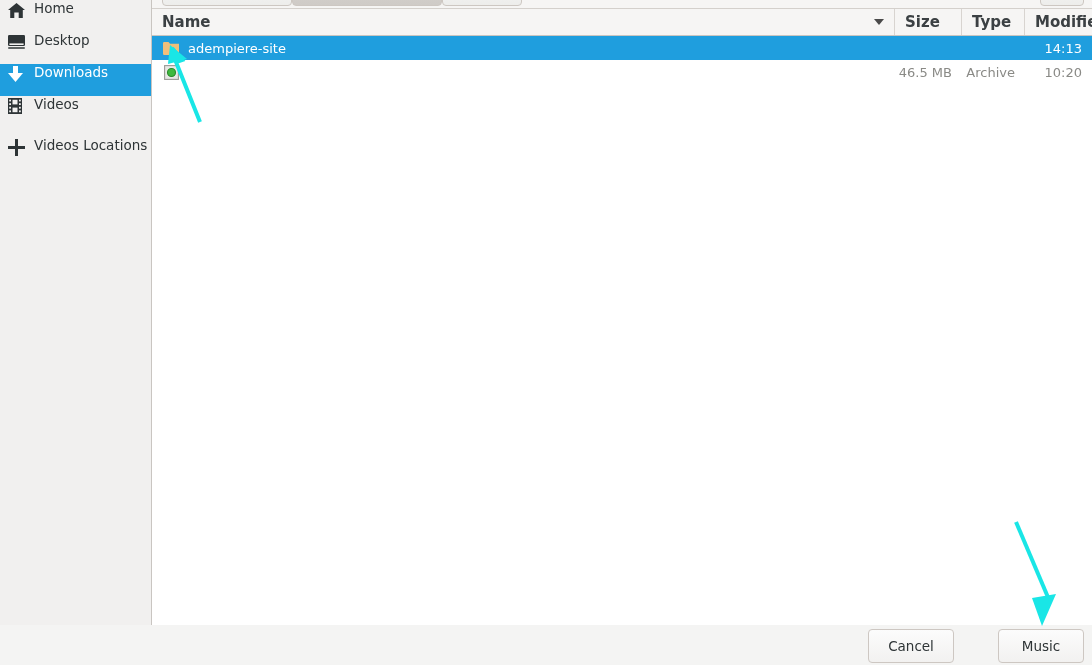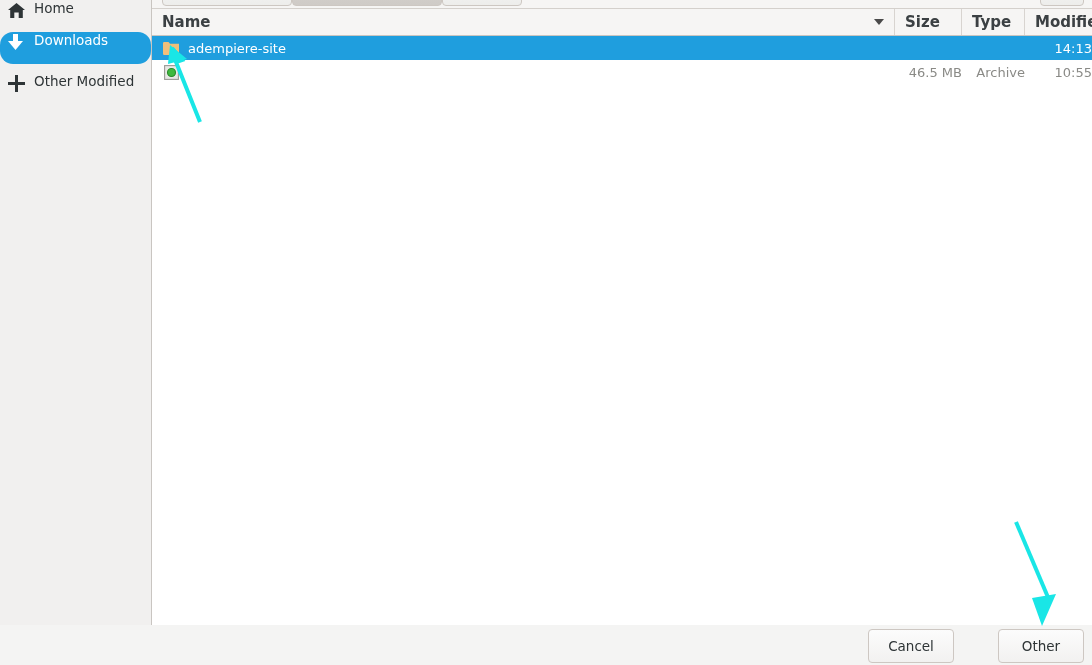--- a/index.html
+++ b/index.html
@@ -88,21 +88,20 @@
     color: #2e3436;
   }
   .side-item .side-label {
     font-size: 13.5px;
     color: #2e3436;
     white-space: nowrap;
     padding-left: 4px;
   }
   .side-item.selected {
     background: #1f9ede;
-    border-radius: 13px;
   }
   .side-item.selected .side-label { color: #ffffff; }
   .side-item.selected .side-icon { color: #ffffff; }
   .side-gap { height: 9px; }
   svg { display: block; }
 
   
   #filearea {
     position: absolute;
     left: 152px;
@@ -165,20 +164,21 @@
     overflow: hidden;
     white-space: nowrap;
   }
   .cell-name .row-icon {
     width: 18px; min-width: 18px; height: 16px;
     margin-right: 8px;
     display: flex; align-items: center; justify-content: center;
   }
   .cell-size, .cell-type, .cell-mod {
     box-sizing: border-box;
+    padding-right: 10px;
     text-align: right;
     white-space: nowrap;
     overflow: hidden;
     color: #8a8a86;
   }
   .cell-size { width: 67px; }
   .cell-type { width: 63px; }
   .cell-mod  { width: 67px; }
   .row.selected .cell-size,
   .row.selected .cell-type,
@@ -234,45 +234,73 @@
 
     <div class="side-item">
       <span class="side-icon">
         <svg width="17" height="15" viewBox="0 0 17 15">
             <path fill="currentColor" d="M8.5 0 0 7h2.2v8h4.1V9.4h4.4V15h4.1V7H17z"></path>
           </svg>
       </span>
       <span class="side-label">Home</span>
     </div>
 
+    <div class="side-item">
+      <span class="side-icon">
+        <svg width="17" height="14" viewBox="0 0 17 14">
+            <rect x="0" y="0" width="17" height="11" rx="1.2" fill="currentColor"></rect>
+            <rect x="1.4" y="8.4" width="14.2" height="1.6" fill="#f1f0ef"></rect>
+            <rect x="0" y="12.2" width="17" height="1.6" rx="0.8" fill="currentColor"></rect>
+          </svg>
+      </span>
+      <span class="side-label">Desktop</span>
+    </div>
 
 
     <div class="side-item selected">
       <span class="side-icon">
         <svg width="15" height="17" viewBox="0 0 15 17">
             <rect x="5" y="0" width="5" height="8" fill="currentColor"></rect>
             <path fill="currentColor" d="M0 7h15L7.5 16z"></path>
           </svg>
       </span>
       <span class="side-label">Downloads</span>
     </div>
 
 
 
+    <div class="side-item">
+      <span class="side-icon">
+        <svg width="14" height="16" viewBox="0 0 14 16">
+          <rect x="0" y="0" width="14" height="16" fill="currentColor"></rect>
+          <rect x="4.5" y="1.8" width="5" height="4.6" fill="#f1f0ef"></rect>
+          <rect x="4.5" y="9.6" width="5" height="4.6" fill="#f1f0ef"></rect>
+          <rect x="1.2" y="1.6" width="1.8" height="1.8" fill="#f1f0ef"></rect>
+          <rect x="1.2" y="5.2" width="1.8" height="1.8" fill="#f1f0ef"></rect>
+          <rect x="1.2" y="8.8" width="1.8" height="1.8" fill="#f1f0ef"></rect>
+          <rect x="1.2" y="12.4" width="1.8" height="1.8" fill="#f1f0ef"></rect>
+          <rect x="11" y="1.6" width="1.8" height="1.8" fill="#f1f0ef"></rect>
+          <rect x="11" y="5.2" width="1.8" height="1.8" fill="#f1f0ef"></rect>
+          <rect x="11" y="8.8" width="1.8" height="1.8" fill="#f1f0ef"></rect>
+          <rect x="11" y="12.4" width="1.8" height="1.8" fill="#f1f0ef"></rect>
+        </svg>
+      </span>
+      <span class="side-label">Videos</span>
+    </div>
 
     <div class="side-gap"></div>
 
     <div class="side-item">
       <span class="side-icon">
         <svg width="17" height="17" viewBox="0 0 17 17">
             <rect x="7" y="0" width="3" height="17" fill="currentColor"></rect>
             <rect x="0" y="7" width="17" height="3" fill="currentColor"></rect>
           </svg>
       </span>
-      <span class="side-label">Other Modified</span>
+      <span class="side-label">Videos Locations</span>
     </div>
 
   </div>
 
   <div id="filearea">
 
     <div id="col-header">
       <div class="col-head ch-name">
         <span>Name</span>
         <span class="sort-arrow"></span>
@@ -306,28 +334,28 @@
       <div class="cell-name">
         <span class="row-icon">
           <svg width="15" height="15" viewBox="0 0 15 15">
               <rect x="0.6" y="0.6" width="13.8" height="13.8" fill="#e8e8e6" stroke="#9a9a96" stroke-width="1.1"></rect>
               <circle cx="7.5" cy="7.5" r="4" fill="#3fb93f" stroke="#2a8a2a" stroke-width="1.1"></circle>
             </svg>
         </span>
       </div>
       <div class="cell-size">46.5 MB</div>
       <div class="cell-type">Archive</div>
-      <div class="cell-mod">10:55</div>
+      <div class="cell-mod">10:20</div>
     </div>
 
   </div>
 
   <div id="footer">
     <div class="btn btn-cancel">Cancel</div>
-    <div class="btn btn-open">Other</div>
+    <div class="btn btn-open">Music</div>
   </div>
 
   <svg class="annot" style="left:160px; top:40px;" width="60" height="90" viewBox="0 0 60 90">
     <path d="M12 8 L22 20 L16 22 L40 82" fill="none" stroke="#19e6e6" stroke-width="4"></path>
     <path d="M10 5 L27 19 L8 24 Z" fill="#19e6e6"></path>
   </svg>
 
   <svg class="annot" style="left:1006px; top:518px;" width="70" height="112" viewBox="0 0 70 112">
     <path d="M10 4 L44 84" fill="none" stroke="#19e6e6" stroke-width="4"></path>
     <path d="M26 80 L50 76 L36 108 Z" fill="#19e6e6"></path>

